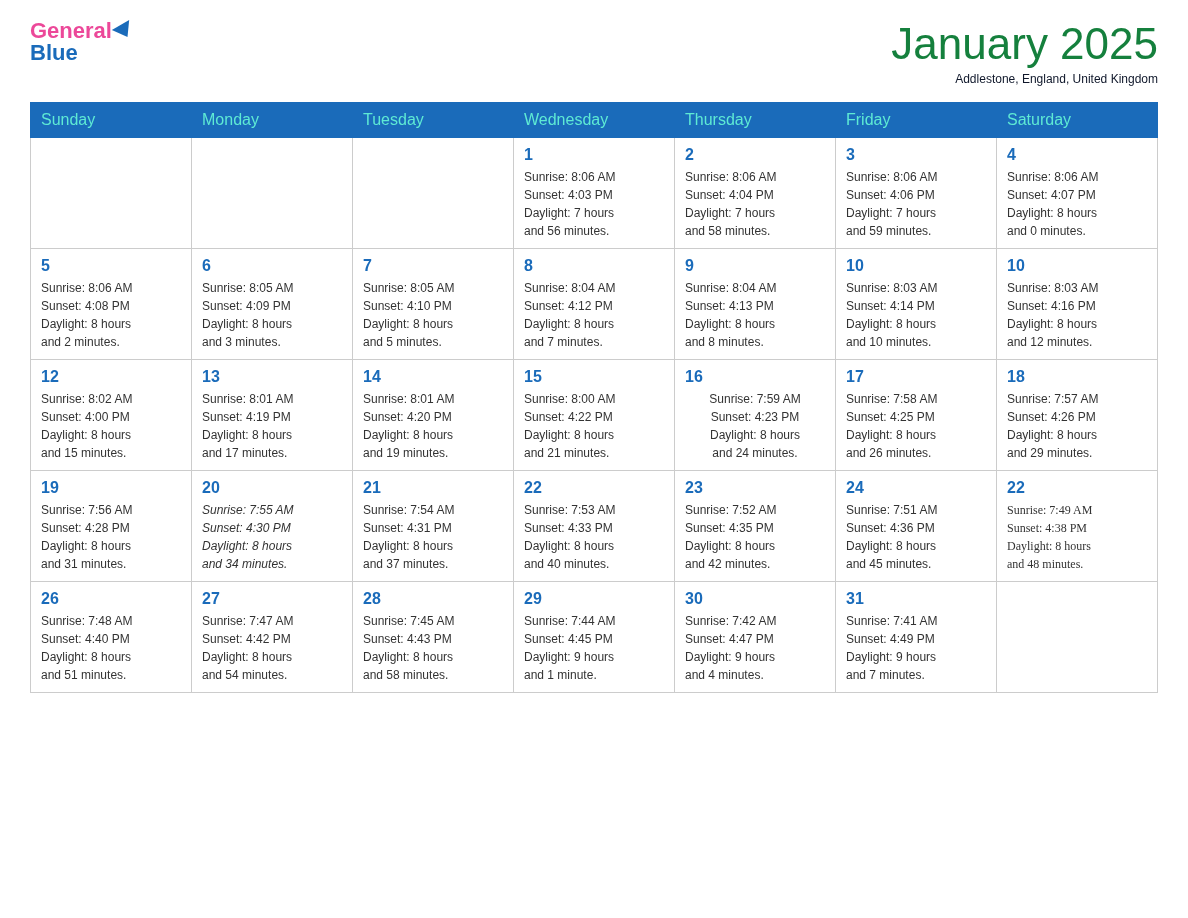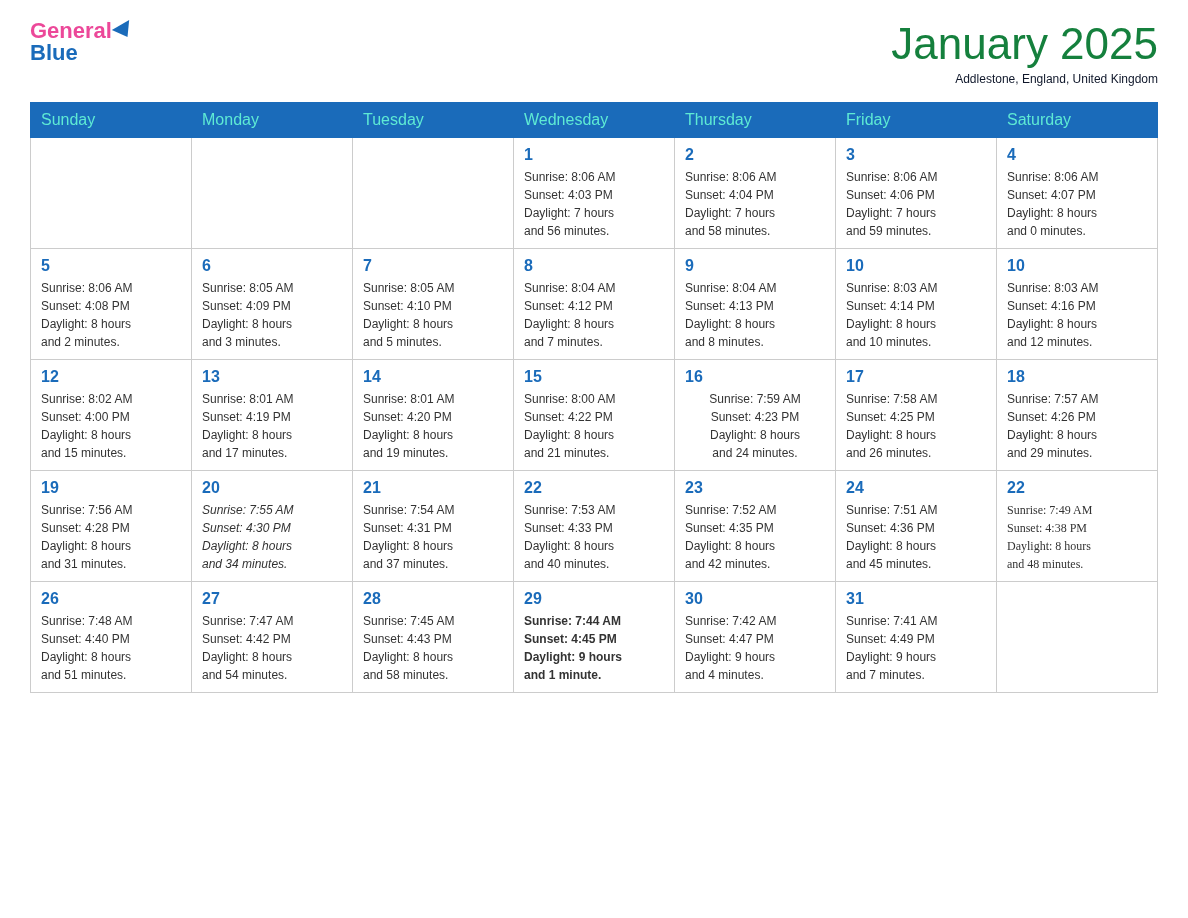--- a/index.html
+++ b/index.html
@@ -333,21 +333,21 @@
         </td>
         <td>
           <span class="day-number">28</span>
           <div class="day-info" style="white-space: pre-line;">Sunrise: 7:45 AM
 Sunset: 4:43 PM
 Daylight: 8 hours
 and 58 minutes.</div>
         </td>
         <td>
           <span class="day-number">29</span>
-          <div class="day-info" style="white-space: pre-line; font-weight: bold;">Sunrise: 7:44 AM
+          <div class="day-info" style="white-space: pre-line;">Sunrise: 7:44 AM
 Sunset: 4:45 PM
 Daylight: 9 hours
 and 1 minute.</div>
         </td>
         <td>
           <span class="day-number">30</span>
           <div class="day-info" style="white-space: pre-line;">Sunrise: 7:42 AM
 Sunset: 4:47 PM
 Daylight: 9 hours
 and 4 minutes.</div>

